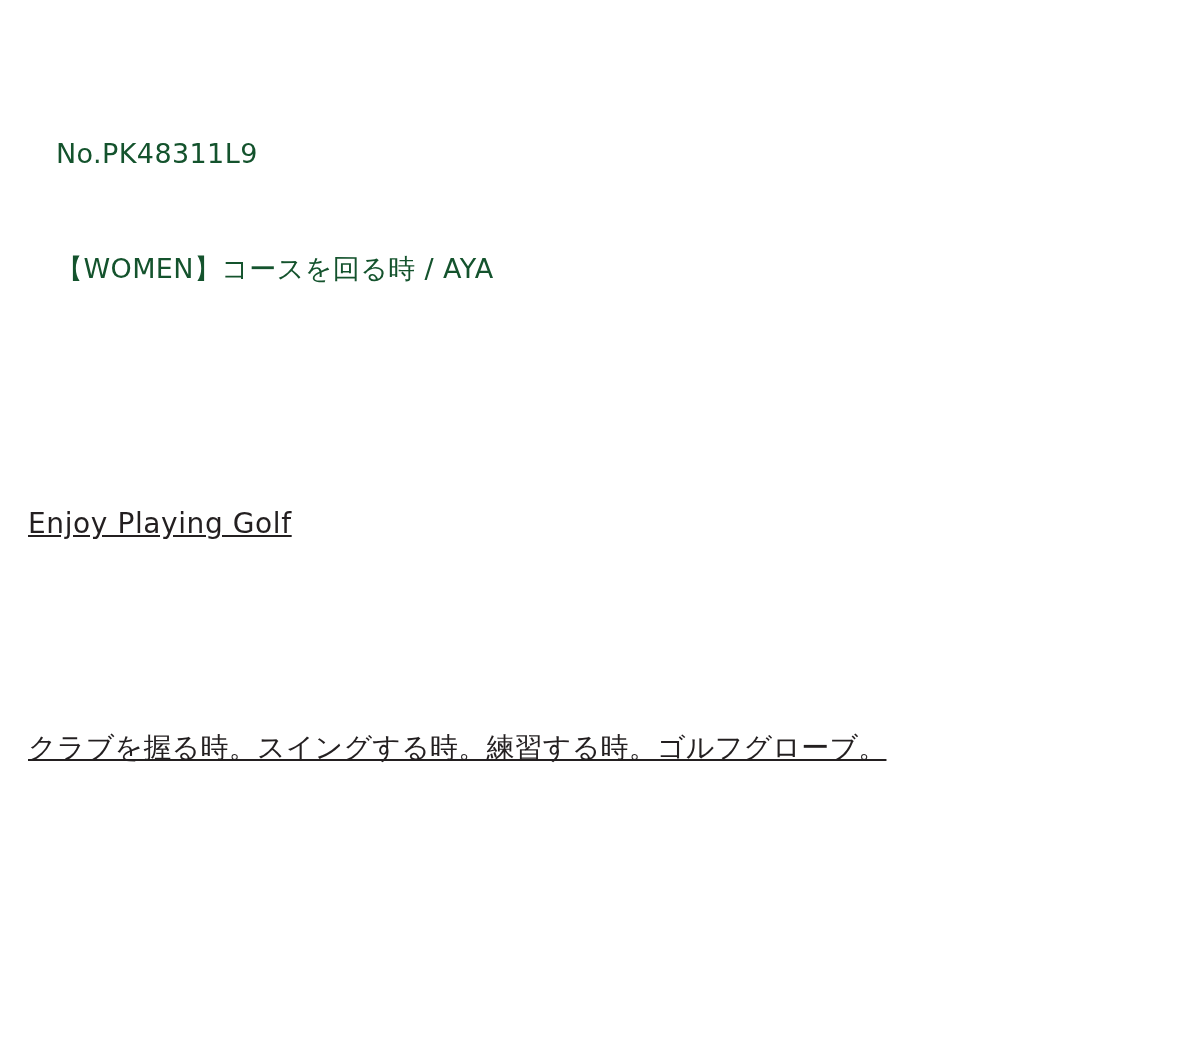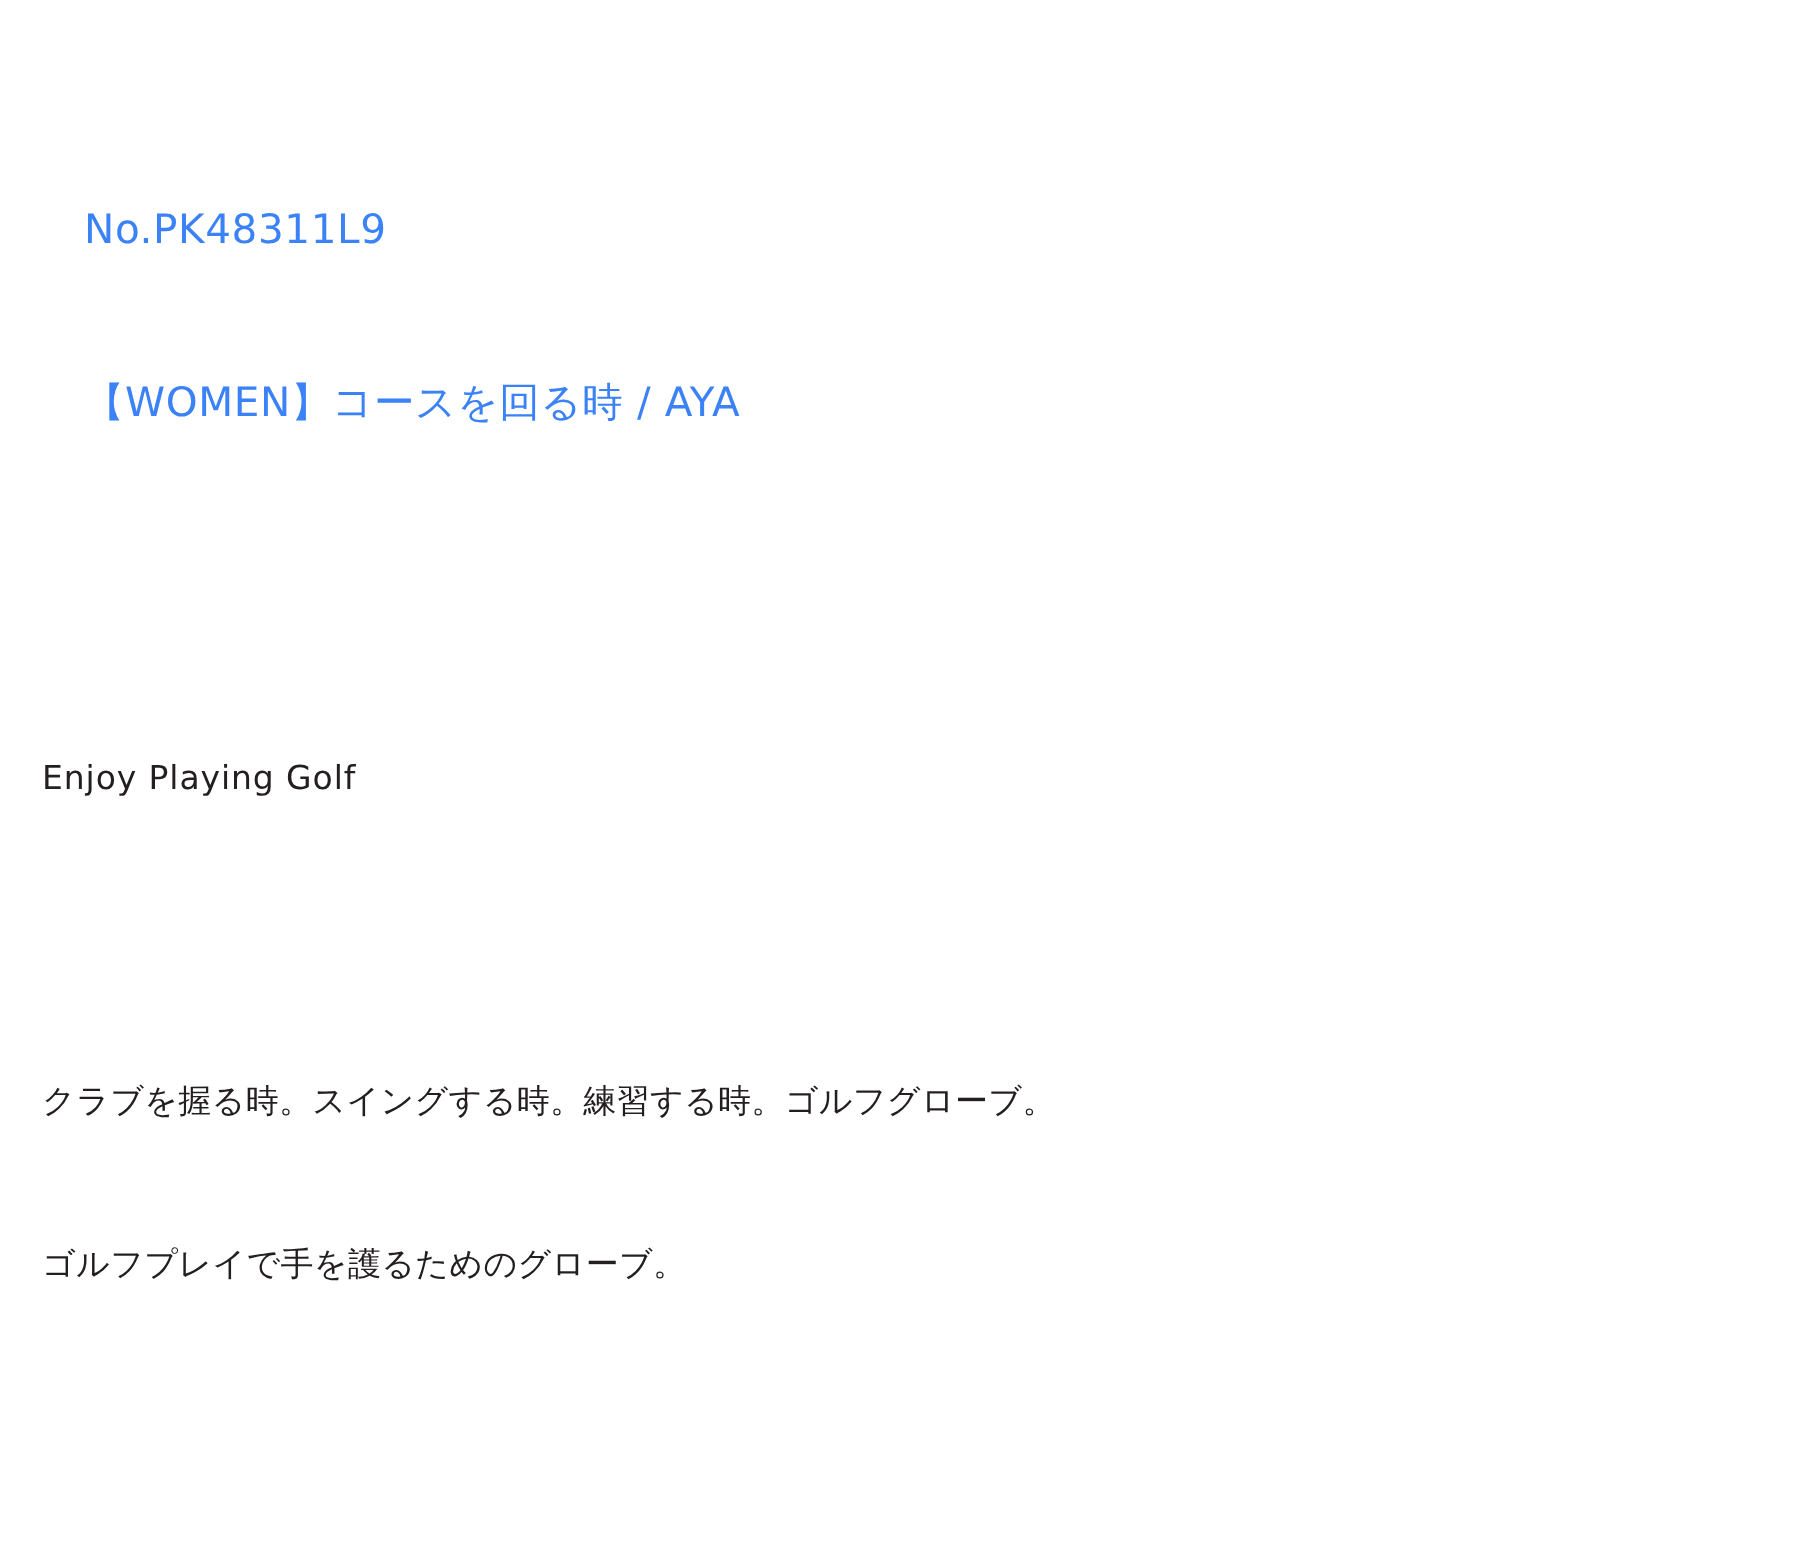--- a/index.html
+++ b/index.html
@@ -28,21 +28,21 @@
     left: 28px;
     top: 58px;
     width: 1140px;
   }
 
   .title-block {
     margin-left: 28px;
     font-size: 27px;
     line-height: 1.42;
     letter-spacing: 0.4px;
-    color: #3b82f6;
+    color: #14532d;
     white-space: pre;
   }
   .title-line {
     display: block;
   }
 
   .section {
     margin-left: 0px;
     font-size: 26px;
     line-height: 1.48;
@@ -52,23 +52,24 @@
   .gap-md { height: 30px; }
   .gap-xl { height: 62px; }
 
   .lead {
     font-size: 25px;
     letter-spacing: 0.6px;
   }
 
   .body-line {
     display: block;
-    font-size: 22px;
+    font-size: 28px;
     line-height: 1.45;
     white-space: pre;
+    text-decoration: underline;
   }
 </style>
 </head>
 <body>
 
 <div class="page">
   <div class="doc">
 
     <div class="title-block">
       <span class="title-line">No.PK48311L9</span>
@@ -78,21 +79,20 @@
     <div class="gap-xl"></div>
 
     <div class="section">
       <span class="body-line lead">Enjoy Playing Golf</span>
     </div>
 
     <div class="gap-md"></div>
 
     <div class="section">
       <span class="body-line">クラブを握る時。スイングする時。練習する時。ゴルフグローブ。</span>
-      <span class="body-line">ゴルフプレイで手を護るためのグローブ。</span>
     </div>
 
     <div class="gap-md"></div>
 
     <div class="section">
       
       
     </div>
 
   </div>

